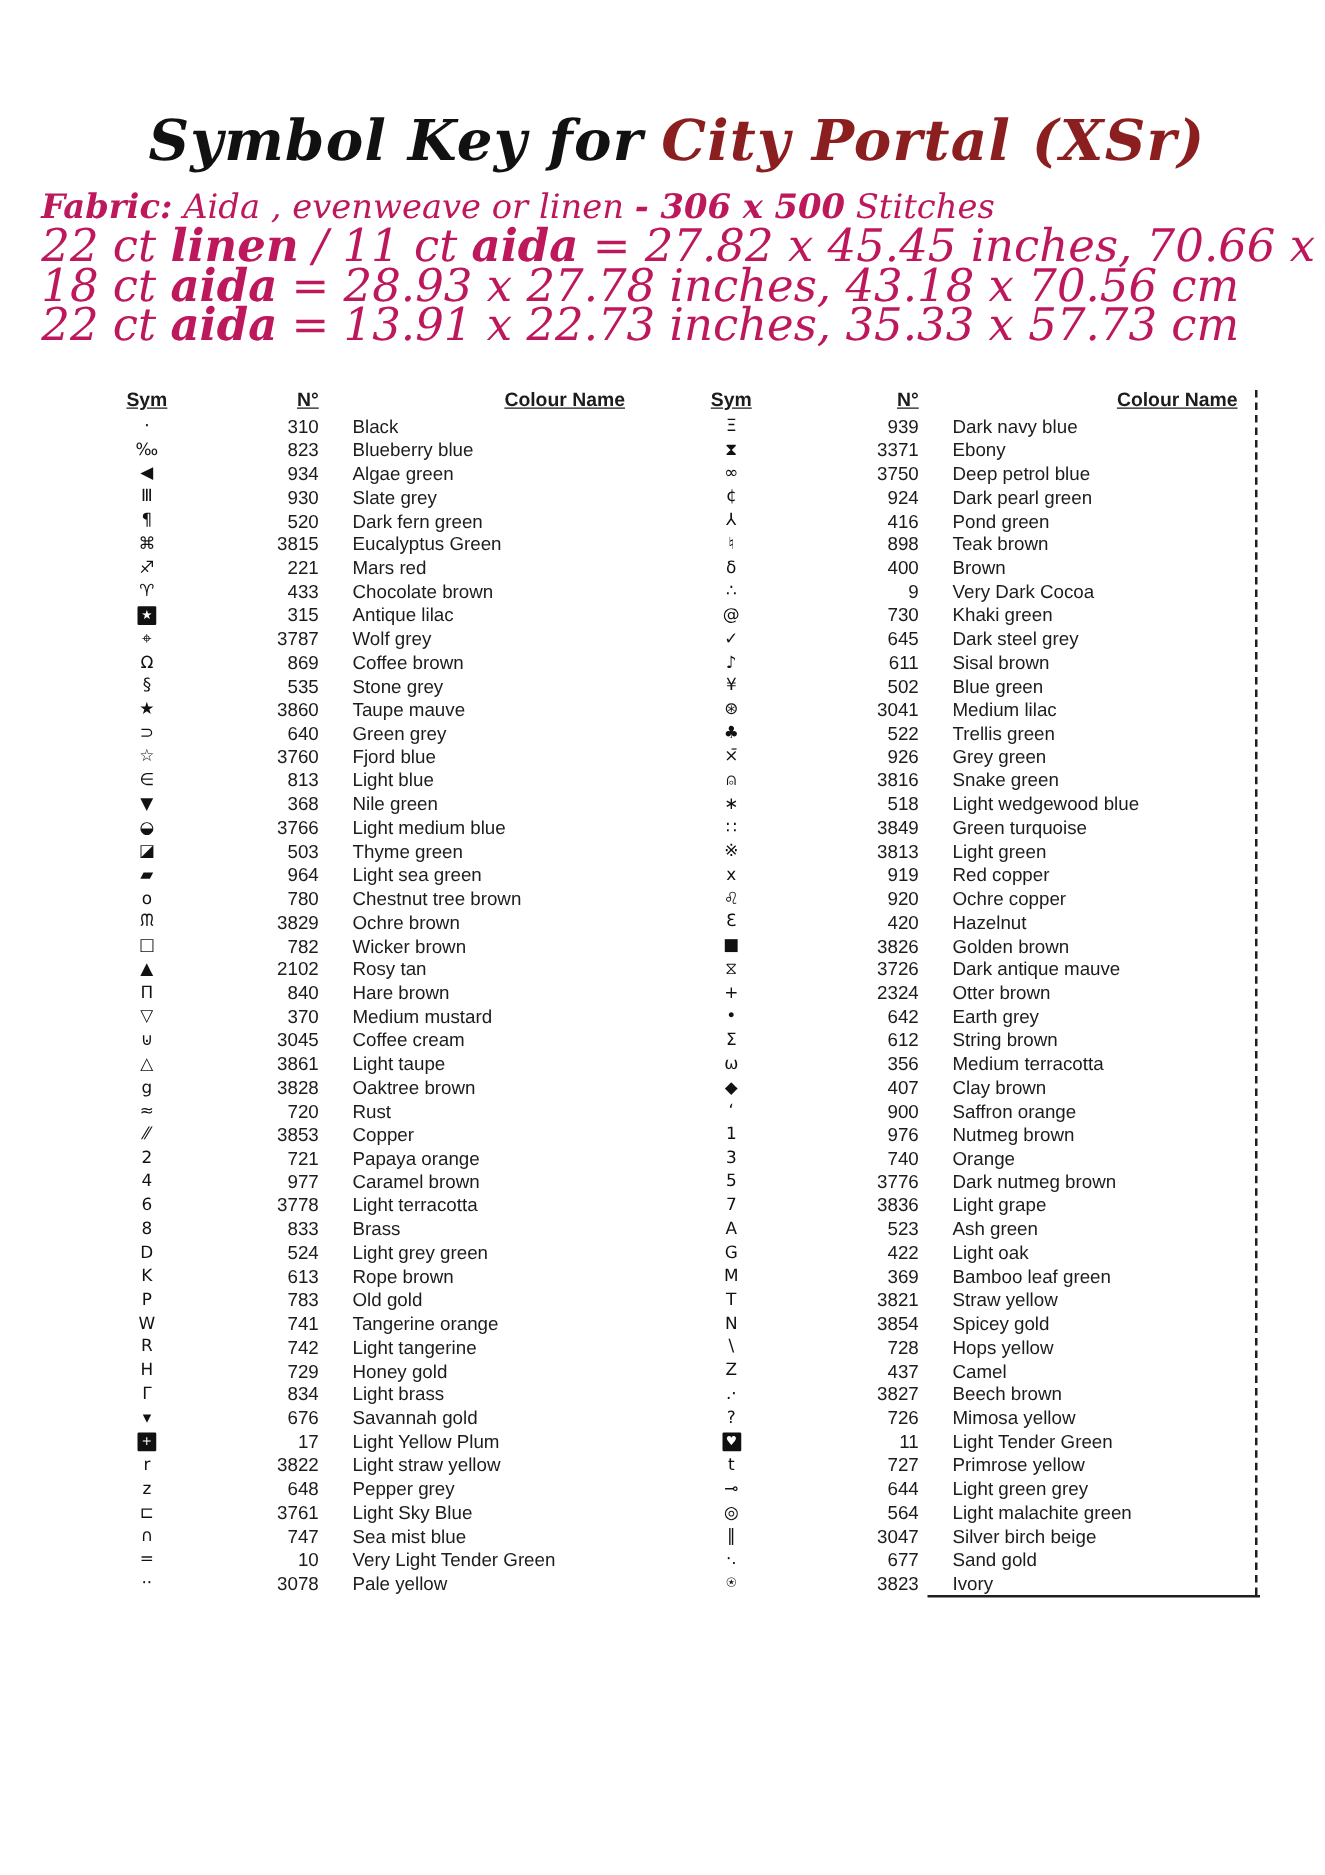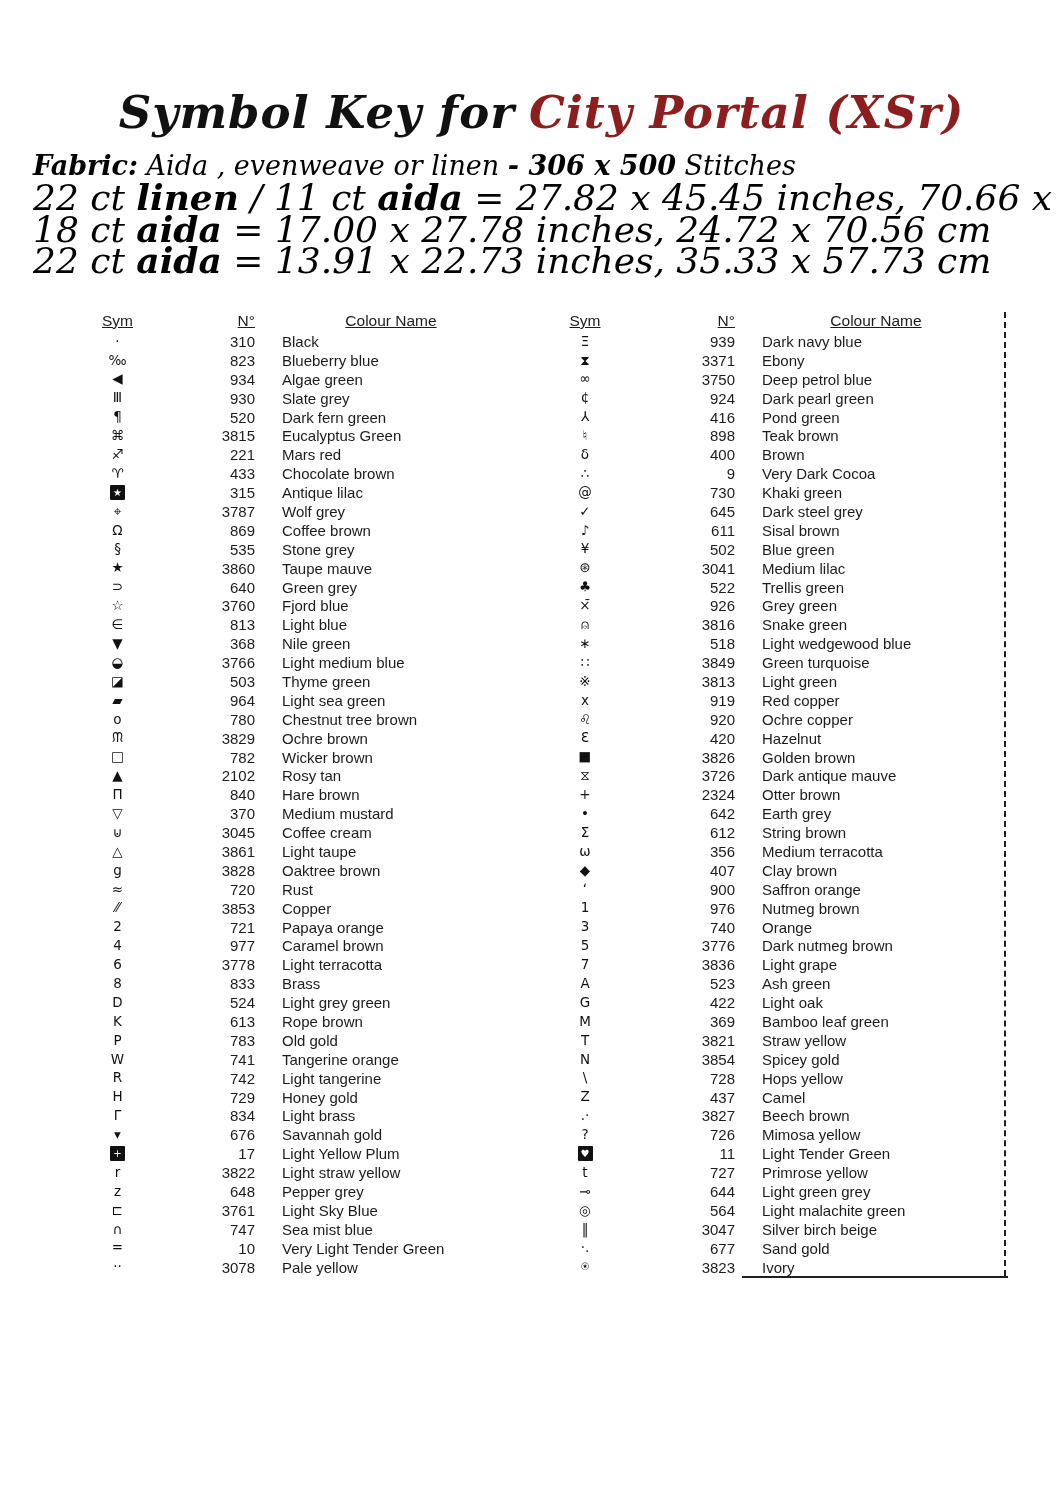--- a/index.html
+++ b/index.html
@@ -6,56 +6,56 @@
   .page{position:relative;width:1060px;height:1500px;background:#ffffff;overflow:hidden;
         font-family:"Liberation Sans",sans-serif;color:#1c1c1c;padding-left:23px;}
   
   .title{position:absolute;top:86px;left:0;width:100%;text-align:center;margin:0;
          font-family:"DejaVu Serif",serif;font-style:italic;font-weight:bold;font-size:45px;
          letter-spacing:1px;white-space:nowrap;}
   .title .t-prefix{color:#111;}
   .title .t-name{margin-left:14px;}
   
   .fabric{position:absolute;left:33px;top:149px;width:990px;
-          font-family:"DejaVu Serif",serif;font-style:italic;color:#000000;}
+          font-family:"DejaVu Serif",serif;font-style:italic;color:#be185d;}
   .fline{font-size:36px;line-height:30.5px;white-space:nowrap;}
   .fline.first{font-size:27px;line-height:33px;}
   .fline .b{font-weight:bold;}
   
   .key-table{position:absolute;top:310px;}
   .key-table.left{left:80px;width:420px;--c1:75px;--c2:100px;}
   .key-table.right{left:550px;width:440px;--c1:70px;--c2:115px;}
   .hdr,.row{display:grid;grid-template-columns:var(--c1) var(--c2) 1fr;align-items:center;}
   .hdr{height:22px;}
   .row{height:18.9px;}
-  .hdr span{font-weight:normal;font-size:15.5px;text-decoration:underline;white-space:nowrap;}
+  .hdr span{font-weight:bold;font-size:15.5px;text-decoration:underline;white-space:nowrap;}
   .hdr .h-sym{text-align:center;}
   .hdr .h-num{text-align:right;}
-  .hdr .h-name{padding-left:27px;text-align:center;}
+  .hdr .h-name{padding-left:27px;text-align:right;}
   .c-sym{text-align:center;font-family:"DejaVu Sans",sans-serif;font-size:13.5px;line-height:1;color:#111;}
   .c-num{text-align:right;font-size:15px;white-space:nowrap;}
   .c-name{padding-left:27px;font-size:15px;white-space:nowrap;text-align:left;}
   .c-sym.inv{justify-self:center;display:inline-flex;align-items:center;justify-content:center;
              width:15px;height:15px;background:#111;color:#fff;font-size:10px;border-radius:1px;}
   
   .v-border{position:absolute;left:1004px;top:312px;height:964px;border-left:2px dashed #1f1f1f;}
   .h-border{position:absolute;left:742px;top:1276px;width:266px;border-top:2px solid #1f1f1f;}
 </style>
 </head>
 <body>
 
 <div class="page">
 
   <h1 class="title"><span class="t-prefix">Symbol Key for</span><span class="t-name" style="color: rgb(139, 30, 30);">City Portal (XSr)</span>
   </h1>
 
   <div class="fabric" id="fabric-block">
       <div class="fline first"><span class="b">Fabric:</span><span>  Aida , evenweave or  linen </span><span class="b">- 306 x 500</span><span> Stitches</span></div>
       <div class="fline"><span>22 ct </span><span class="b">linen</span><span> / 11 ct </span><span class="b">aida</span><span> = 27.82 x 45.45 inches, 70.66 x 115.45 cm</span></div>
-      <div class="fline"><span>18 ct </span><span class="b">aida</span><span>  = 17.00 x 27.78 inches, 24.72 x 70.56 cm</span></div>
+      <div class="fline"><span>18 ct </span><span class="b">aida</span><span>  = 28.93 x 27.78 inches, 43.18 x 70.56 cm</span></div>
       <div class="fline"><span>22 ct </span><span class="b">aida</span><span> = 13.91 x 22.73 inches, 35.33 x 57.73 cm</span></div>
     </div>
 
   <div class="key-table left" id="left-table">
     <div class="hdr">
       <span class="h-sym">Sym</span>
       <span class="h-num">N°</span>
       <span class="h-name">Colour Name</span>
     </div>
   <div class="row">

